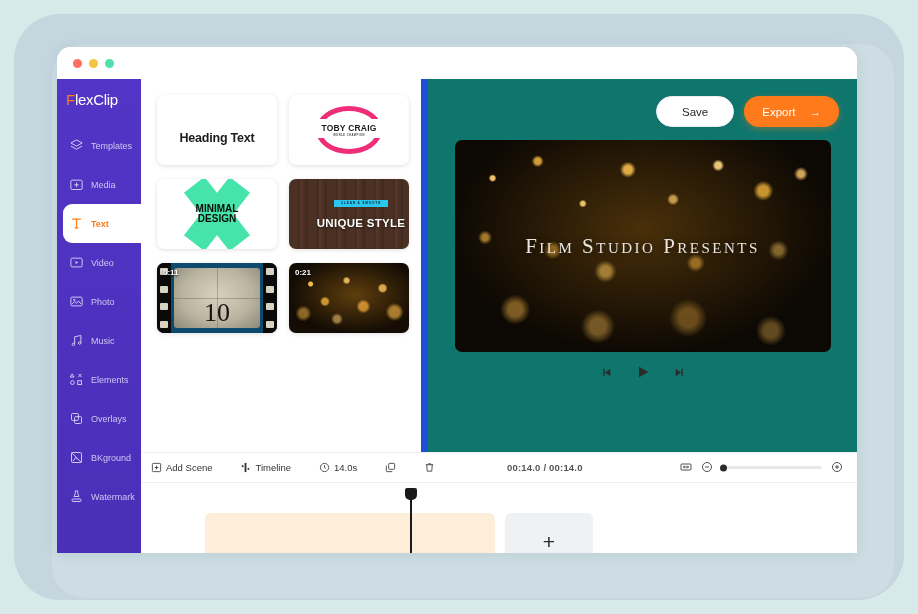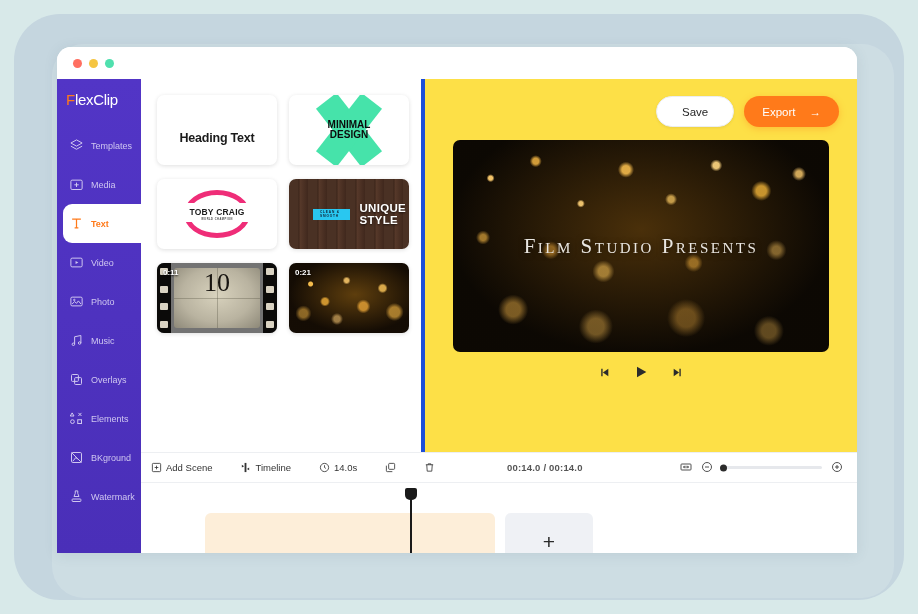--- a/index.html
+++ b/index.html
@@ -163,45 +163,45 @@
   }
   .min-x span.a { transform: translate(-50%,-50%) rotate(52deg); }
   .min-x span.b { transform: translate(-50%,-50%) rotate(-52deg); }
   .min-text {
     position:relative; z-index:2; text-align:center;
     font-size:10px; font-weight:bold; color:#0b0b0b; line-height:1.02;
   }
   
   .tpl-unique {
     background: repeating-linear-gradient(90deg,#4a3124 0px,#4a3124 9px,#3a2419 10px,#57392a 11px,#40281d 19px);
-    gap:10px;padding-left:24px;
+    flex-direction: column; gap:10px;padding-left:24px;
   }
   .uni-badge {
     background:#29c7f0; color:#123; font-size:3.2px; font-weight:bold;
     letter-spacing:.8px; padding:1.5px 7px;
   }
   .uni-title {
     color:#fff; font-size:11.5px; font-weight:bold; letter-spacing:.3px;
     text-shadow: 0 1px 2px rgba(0,0,0,.6);
   }
   
   .tpl-countdown {
-    background:#737373;
+    background:#0c4a6e;
     justify-content:center;
   }
   .film-strip {
     position:absolute; top:0; bottom:0; width:14px; background:#0b0a09;
     display:flex; flex-direction:column; justify-content:space-around; align-items:center;
   }
   .film-strip.l { left:0; } .film-strip.r { right:0; }
   .film-strip i { display:block; width:8px; height:7px; background:#d9d2c2; border-radius:1px;}
   .cd-inner {
     width:86px; height:60px; border-radius:3px;
     background: radial-gradient(ellipse at 50% 45%, #d8d2bd 0%, #b9b3a0 58%, #8d8878 100%);
-    display:flex; align-items:flex-start; justify-content:center;
+    display:flex; align-items:flex-end; justify-content:center;
     position:relative;
   }
   .cd-inner::before, .cd-inner::after {
     content:""; position:absolute; background:rgba(90,85,70,.35);
   }
   .cd-inner::before { left:0; right:0; top:50%; height:1px; }
   .cd-inner::after { top:0; bottom:0; left:50%; width:1px; }
   .cd-num { font-size:26px; color:#171410; font-weight:normal; font-family:"Liberation Serif",serif; position:relative; z-index:2;}
   
   .tpl-gold {
@@ -221,23 +221,23 @@
   .tpl-badge {
     position:absolute; left:6px; top:5px;
     color:#fff; font-size:8px; font-weight:bold;
     text-shadow:0 1px 2px rgba(0,0,0,.8);
     z-index:5;
   }
 
   
   #preview-panel {
     flex: 1;
-    background: #fde047;
-    position: relative;
-    border-left: 4px solid #1d4ed8;
+    background: #0f766e;
+    position: relative;
+    border-left: 7px solid #1d4ed8;
   }
   #preview-actions {
     display: flex; justify-content: flex-end; align-items: center;
     gap: 10px; padding: 17px 18px 0 0;
   }
   #save-button {
     background:#fff; border:1px solid #eceef1; border-radius:17px;
     height:31px; padding:0 25px; font-size:11.5px; color:#262626;
     cursor:pointer; box-shadow:0 1px 3px rgba(0,0,0,.07);
   }
@@ -420,42 +420,42 @@
               <circle cx="7" cy="18" r="2"></circle>
               <circle cx="17" cy="16" r="2"></circle>
             </svg>
         </span>
         <span class="lbl">Music</span>
       </div>
 
       <div class="side-item">
         <span class="ico">
           <svg viewBox="0 0 24 24" fill="none" stroke="#cfc6f0" stroke-width="1.6">
-              <rect x="4" y="4" width="11" height="11" rx="1.5"></rect>
-              <rect x="9" y="9" width="11" height="11" rx="1.5"></rect>
-            </svg>
-        </span>
-        <span class="lbl">Overlays</span>
-      </div>
-
-      <div class="side-item">
-        <span class="ico">
-          <svg viewBox="0 0 24 24" fill="none" stroke="#cfc6f0" stroke-width="1.6">
               <path d="M5 3l3 5H2z"></path>
               <path d="M15 3l5 5M20 3l-5 5"></path>
               <circle cx="5.5" cy="17" r="3"></circle>
               <rect x="14" y="14" width="6" height="6"></rect>
             </svg>
         </span>
         <span class="lbl">Elements</span>
       </div>
 
       <div class="side-item">
         <span class="ico">
           <svg viewBox="0 0 24 24" fill="none" stroke="#cfc6f0" stroke-width="1.6">
+              <rect x="4" y="4" width="11" height="11" rx="1.5"></rect>
+              <rect x="9" y="9" width="11" height="11" rx="1.5"></rect>
+            </svg>
+        </span>
+        <span class="lbl">Overlays</span>
+      </div>
+
+      <div class="side-item">
+        <span class="ico">
+          <svg viewBox="0 0 24 24" fill="none" stroke="#cfc6f0" stroke-width="1.6">
               <rect x="4" y="4" width="16" height="16" rx="2"></rect>
               <path d="M6 18l5-6 3 3"></path>
               <path d="M4 4l16 16"></path>
             </svg>
         </span>
         <span class="lbl">BKground</span>
       </div>
 
       <div class="side-item">
         <span class="ico">
@@ -466,42 +466,42 @@
         </span>
         <span class="lbl">Watermark</span>
       </div>
     </div>
 
     <div id="templates-panel">
       <div id="template-grid">
 
         <div class="tpl">
           <span class="tpl-heading-text">Heading Text</span>
+        </div>
+
+        <div class="tpl tpl-toby">
+          <div class="toby-wrap">
+            <div class="toby-ring"></div>
+            <div class="toby-mask"></div>
+            <div class="toby-text">
+              <div class="toby-name">TOBY CRAIG</div>
+              <div class="toby-sub">WORLD CHAMPION</div>
+            </div>
+          </div>
         </div>
 
         <div class="tpl tpl-minimal">
           <div class="min-wrap">
             <div class="min-x">
                 <span class="a"></span>
                 <span class="b"></span>
               </div>
             <div class="min-text">
               <div>MINIMAL</div>
               <div>DESIGN</div>
-            </div>
-          </div>
-        </div>
-
-        <div class="tpl tpl-toby">
-          <div class="toby-wrap">
-            <div class="toby-ring"></div>
-            <div class="toby-mask"></div>
-            <div class="toby-text">
-              <div class="toby-name">TOBY CRAIG</div>
-              <div class="toby-sub">WORLD CHAMPION</div>
             </div>
           </div>
         </div>
 
         <div class="tpl tpl-unique">
           <span class="uni-badge">CLEAN &amp; SMOOTH</span>
           <span class="uni-title">UNIQUE STYLE</span>
         </div>
 
         <div class="tpl tpl-countdown">

